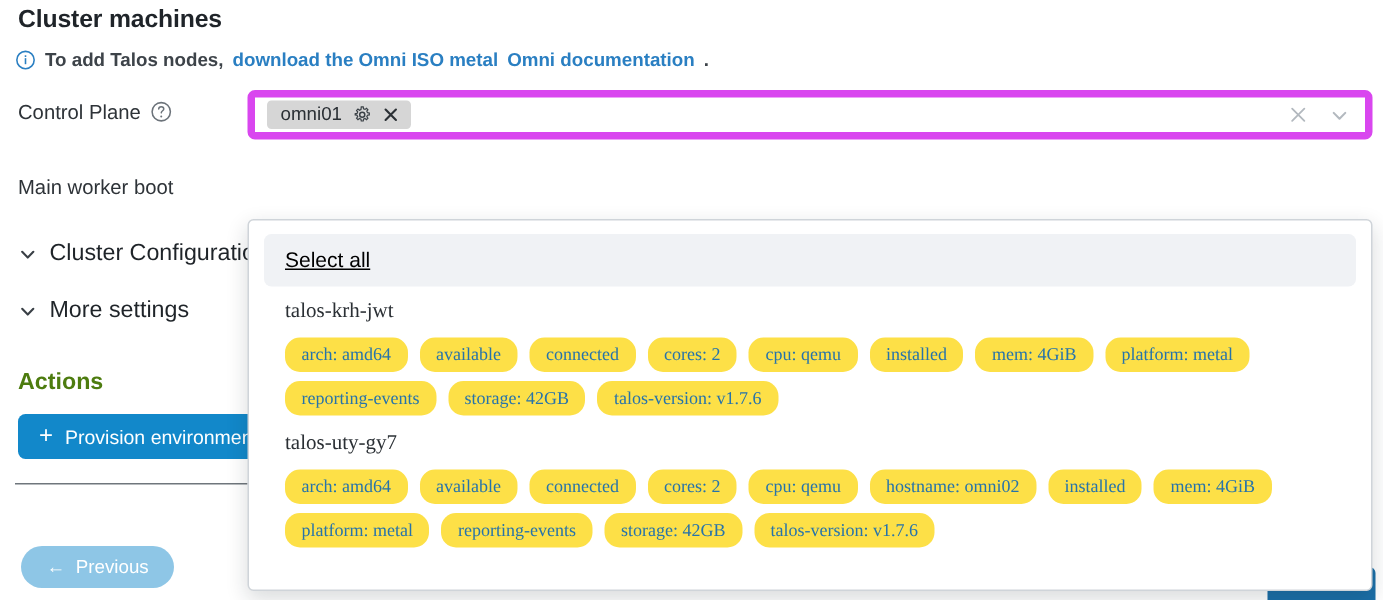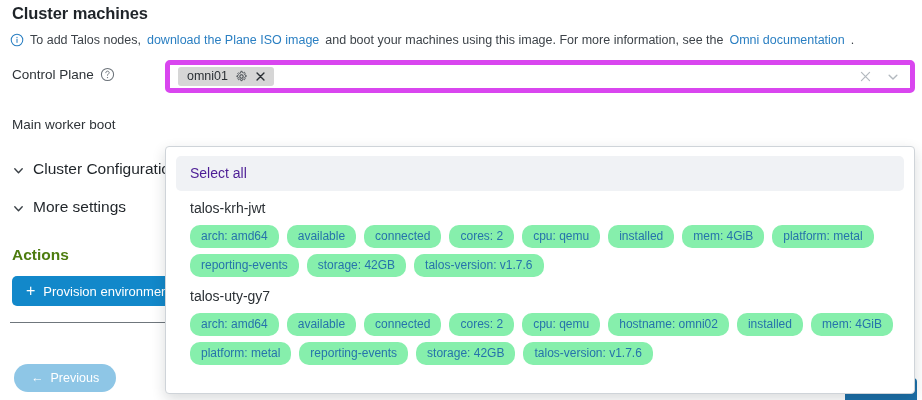--- a/index.html
+++ b/index.html
@@ -16,21 +16,21 @@
   
   .section-title {
     position: absolute; left: 12px; top: 4px;
     font-size: 16.5px; font-weight: bold; color: #1f2429;
     letter-spacing: -0.1px;
   }
   .hint-row {
     position: absolute; left: 10px; top: 33px;
     font-size: 12.5px; color: #3d4349;
     white-space: nowrap;
-    display: flex; align-items: center; gap: 6px;
+    display: flex; align-items: center; gap: 6px; font-weight: bold;
   }
   .info-icon { display: inline-block; width: 14px; height: 14px; flex: none; }
   .link { color: #2a7fc2; text-decoration: none; }
 
   
   .form-label {
     position: absolute; left: 12px;
     font-size: 13.5px; color: #2e3338;
     display: flex; align-items: center; gap: 6px;
     white-space: nowrap;
@@ -124,32 +124,33 @@
     width: 750px; height: 248px;
     background: #ffffff;
     border: 1px solid #cfd4d9;
     border-radius: 4px;
     box-shadow: 0 5px 14px rgba(20,30,40,0.16);
     overflow: hidden;
   }
   .dd-inner { padding: 9px 10px 8px 10px; }
   .select-all {
     background: #f0f2f5; border-radius: 5px;
-    font-size: 14px; color: #4c1d95;
+    font-size: 14px; color: #000000;
     padding: 9px 12px 10px 14px;
     cursor: pointer;
-  }
-  .machine { padding: 9px 4px 2px 14px; }
+    text-decoration: underline;
+  }
+  .machine { padding: 9px 4px 2px 14px; font-family: Liberation Serif, serif; }
   .machine-name {
     font-size: 14px; color: #2b3035;
     margin-bottom: 9px; cursor: pointer;
   }
   .tags { display: flex; flex-wrap: wrap; gap: 6px 8px; max-width: 714px; }
   .tag {
-    background: #86efac; color: #2673ab;
+    background: #fde047; color: #2673ab;
     border-radius: 10px;
     font-size: 12px; line-height: 1;
     padding: 5px 11px 6px 11px;
     white-space: nowrap; cursor: pointer;
   }
 </style>
 </head>
 <body>
 
 <div class="page">
@@ -158,22 +159,21 @@
 
   <div class="hint-row">
     <span class="info-icon">
       <svg viewBox="0 0 16 16" width="14" height="14">
         <circle cx="8" cy="8" r="6.6" fill="none" stroke="#2a7fc2" stroke-width="1.2"></circle>
         <rect x="7.4" y="4.4" width="1.2" height="1.3" fill="#2a7fc2"></rect>
         <rect x="7.4" y="6.6" width="1.2" height="4.6" fill="#2a7fc2"></rect>
       </svg>
     </span>
     <span>To add Talos nodes, </span>
-      <a class="link" href="#">download the Plane ISO image</a>
-      <span> and boot your machines using this image. For more information, see the </span>
+      <a class="link" href="#">download the Omni ISO metal</a>
       <a class="link" href="#">Omni documentation</a>
       <span>.</span>
   </div>
 
   <div class="bg-item bg-cluster-cfg">
     <span class="chev-sm">
       <svg viewBox="0 0 14 14" width="13" height="13">
           <path d="M3 5.2 L7 9.4 L11 5.2" fill="none" stroke="#3a4046" stroke-width="1.5" stroke-linecap="round" stroke-linejoin="round"></path>
         </svg>
     </span>

